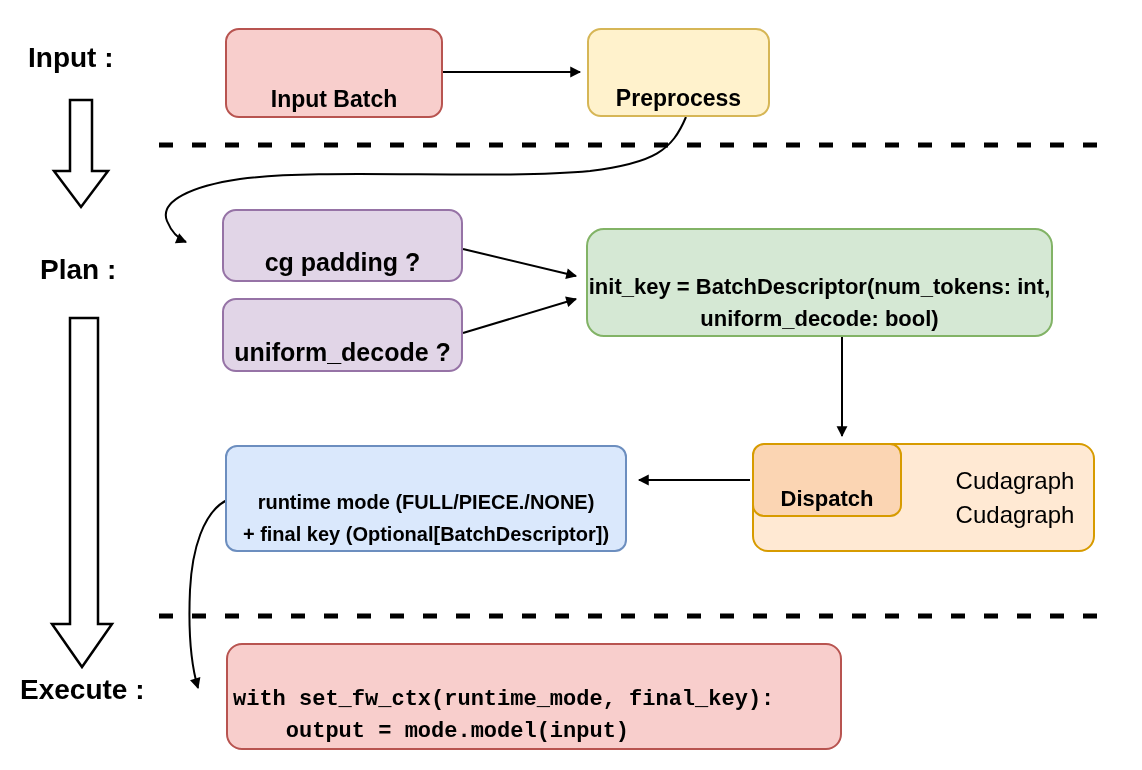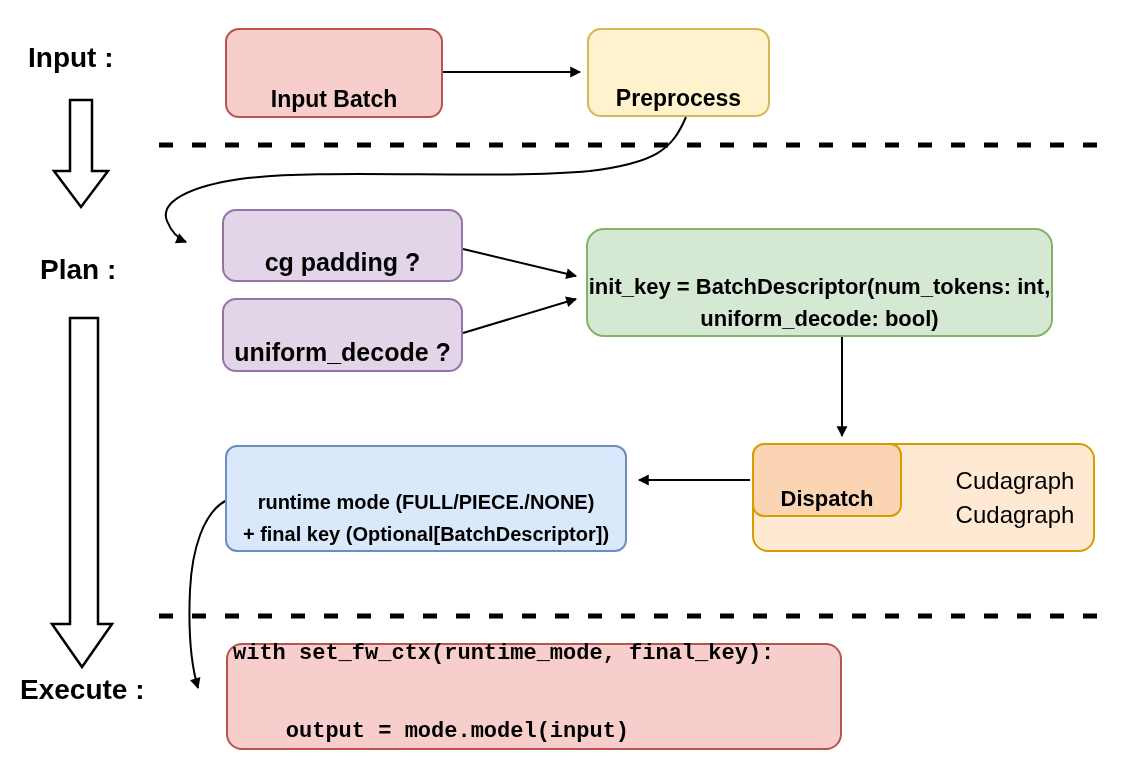--- a/index.html
+++ b/index.html
@@ -122,18 +122,18 @@
   <div class="node" style="left: 752px; top: 443px; width: 343px; height: 109px; border-radius: 16px; background-color: rgb(255, 233, 211); border-color: rgb(215, 155, 0);">
   </div>
   <div class="dispatcher-text" style="left:935px; top:464px; width:160px;">
     <span class="nline">Cudagraph</span><br>
     <span class="nline">Cudagraph</span>
   </div>
   <div class="node" style="left: 752px; top: 443px; width: 150px; height: 74px; border-radius: 12px; font-size: 22px; background-color: rgb(251, 213, 179); border-color: rgb(215, 155, 0);">
     <span class="nline">Dispatch</span>
   </div>
 
-  <div class="node node-code" style="left: 226px; top: 643px; width: 616px; height: 107px; background-color: rgb(248, 206, 204); border-color: rgb(184, 84, 80); gap: 46px;">
+  <div class="node node-code" style="left: 226px; top: 643px; width: 616px; height: 107px; background-color: rgb(248, 206, 204); border-color: rgb(184, 84, 80);">
     <span class="nline">with set_fw_ctx(runtime_mode, final_key):</span>
     <span class="nline">    output = mode.model(input)</span>
   </div>
 
 </div>
 
 </body></html>

